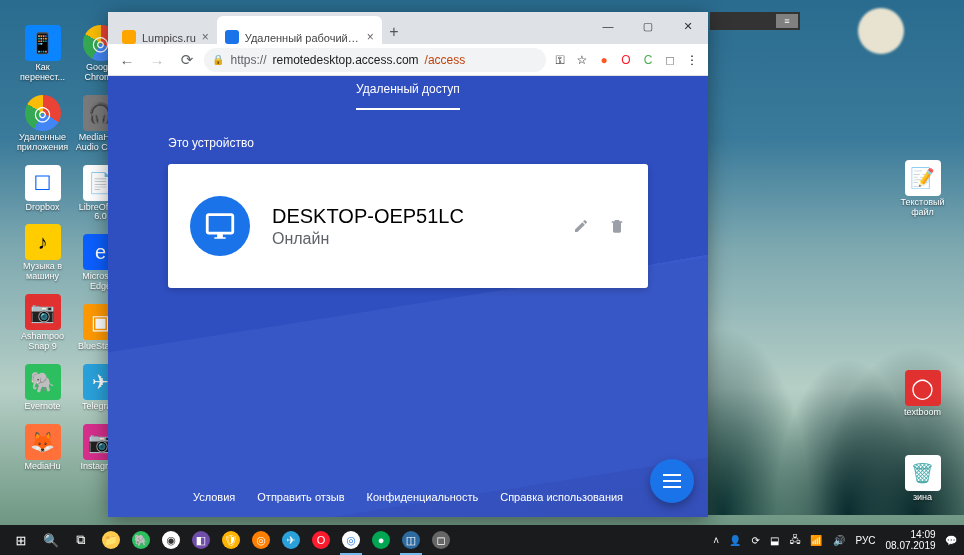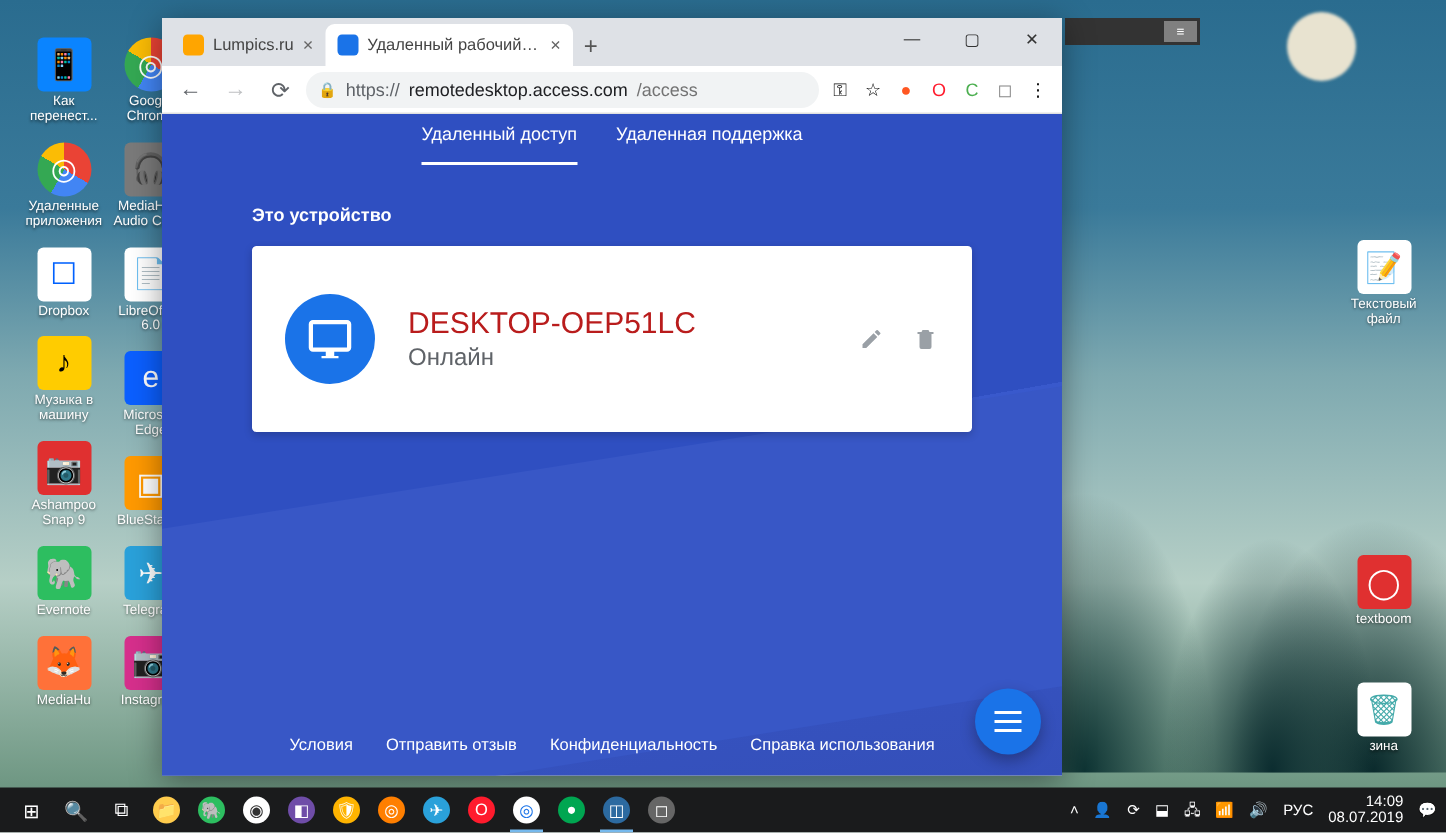--- a/index.html
+++ b/index.html
@@ -20,21 +20,21 @@
 
 .dicon-col { position:absolute; top:25px; width:55px; }
 .col1 { left:15px; } .col2 { left:73px; } .colR { right:14px; top:160px; } .colR2 { right:14px; top:370px; } .colR3 { right:14px; top:455px; }
 .dicon { width:55px; margin-bottom:12px; cursor:pointer; text-align:center; }
 .dicon .ibox { width:36px; height:36px; margin:0 auto 2px; display:flex; align-items:center; justify-content:center; border-radius:4px; font-size:20px; color:#fff; }
 .dicon .ilabel { color:#fff; font-size:9px; line-height:1.1; text-shadow:0 1px 2px rgba(0,0,0,0.6); word-wrap:break-word; }
 
 
 .browser { position:absolute; left:108px; top:12px; width:600px; height:505px; background:#fff; box-shadow:0 4px 20px rgba(0,0,0,0.4); display:flex; flex-direction:column; }
 .tabs { height:32px; background:#dee1e6; display:flex; align-items:flex-end; padding-left:6px; }
-.tab { height:28px; display:flex; align-items:center; padding:0 8px; font-size:11px; color:#444; gap:6px; cursor:pointer; border-radius:6px 6px 0 0; max-width:165px; }
+.tab { height:28px; display:flex; align-items:flex-end; padding:0 8px; font-size:11px; color:#444; gap:6px; cursor:pointer; border-radius:6px 6px 0 0; max-width:165px; }
 .tab.active { background:#fff; }
 .tab .favicon { width:14px; height:14px; border-radius:3px; flex-shrink:0; }
 .tab .ttitle { overflow:hidden; text-overflow:ellipsis; white-space:nowrap; flex:1; }
 .tab .tclose { font-size:12px; color:#666; cursor:pointer; }
 .newtab { width:24px; height:24px; display:flex; align-items:center; justify-content:center; color:#555; font-size:16px; cursor:pointer; }
 .wctrls { position:absolute; right:0; top:0; display:flex; }
 .wbtn { width:40px; height:28px; display:flex; align-items:center; justify-content:center; font-size:11px; color:#333; cursor:pointer; }
 .addrbar { height:32px; background:#fff; border-bottom:1px solid #e0e0e0; display:flex; align-items:center; padding:0 6px; gap:4px; }
 .navbtn { width:26px; height:26px; display:flex; align-items:center; justify-content:center; color:#5f6368; cursor:pointer; font-size:15px; border-radius:50%; }
 .urlbox { flex:1; display:flex; align-items:center; gap:6px; padding:0 8px; height:24px; background:#f1f3f4; border-radius:12px; font-size:12px; color:#202124; }
@@ -48,26 +48,26 @@
 .appbar { height:44px; display:flex; align-items:center; padding:0 18px; }
 .apptitle { color:#fff; font-size:15px; font-weight:400; flex:1; }
 .apptitle b{ font-weight:300; font-family:"Product Sans",Arial; }
 .appicons { display:flex; gap:14px; align-items:center; }
 .apps-grid { display:grid; grid-template-columns:repeat(3,4px); grid-template-rows:repeat(3,4px); gap:2px; cursor:pointer; }
 .apps-grid i { background:#fff; width:4px; height:4px; }
 .avatar { width:26px; height:26px; border-radius:50%; background:#a142f4; color:#fff; display:flex; align-items:center; justify-content:center; font-size:13px; cursor:pointer; }
 .tabrow { display:flex; justify-content:center; gap:26px; height:34px; }
 .ptab { color:#fff; font-size:12px; padding:6px 0; cursor:pointer; border-bottom:2px solid transparent; }
 .ptab.sel { border-bottom-color:#fff; font-weight:500; }
-.section-label { color:#fff; font-size:12px; font-weight:700; padding:26px 60px 14px; position:relative; z-index:2; }
+.section-label { color:#fff; font-size:12px; font-weight:400; padding:26px 60px 14px; position:relative; z-index:2; }
 .card { background:#fff; margin:0 60px; height:124px; border-radius:3px; box-shadow:0 2px 6px rgba(0,0,0,0.2); display:flex; align-items:center; padding:0 22px; gap:22px; position:relative; z-index:2; }
 .cicon { width:60px; height:60px; border-radius:50%; background:#1a73e8; display:flex; align-items:center; justify-content:center; }
 .cicon svg { width:34px; height:34px; fill:#fff; }
 .cinfo { flex:1; }
-.cname { font-size:20px; color:#b91c1c; }
+.cname { font-size:20px; color:#000000; }
 .cstatus { font-size:16px; color:#5f6368; margin-top:2px; }
 .cact { display:flex; gap:18px; }
 .cact span { width:18px; height:18px; cursor:pointer; color:#999; display:flex; align-items:center; justify-content:center; }
 .footer { position:absolute; bottom:14px; left:0; right:0; display:flex; justify-content:center; gap:22px; z-index:2; }
 .footer a { color:#fff; font-size:11px; cursor:pointer; font-weight:500; }
 .fab { position:absolute; right:14px; bottom:14px; width:44px; height:44px; border-radius:50%; background:#1a73e8; box-shadow:0 4px 10px rgba(0,0,0,0.3); display:flex; align-items:center; justify-content:center; cursor:pointer; z-index:3; }
 .fab i { display:block; width:18px; height:2px; background:#fff; position:relative; }
 .fab i::before, .fab i::after { content:""; position:absolute; left:0; width:18px; height:2px; background:#fff; }
 .fab i::before{top:-6px;} .fab i::after{top:6px;}
 
@@ -202,37 +202,36 @@
       </div>
     </div>
     <div class="addrbar">
       <div class="navbtn">←</div>
       <div class="navbtn" style="opacity:.4">→</div>
       <div class="navbtn">⟳</div>
       <div class="urlbox">
         <span class="lock">🔒</span>
         <span style="color:#5f6368">https://</span>
           <span>remotedesktop.access.com</span>
-          <span style="color:#737373">/access</span>
+          <span style="color:#c2410c">/access</span>
       </div>
       <div class="ext">
         <span>⚿</span>
         <span>☆</span>
         <span style="color:#ff5722">●</span>
         <span style="color:#ff1b2d">O</span>
         <span style="color:#4caf50">C</span>
         <span style="color:#888">◻</span>
         <span>⋮</span>
       </div>
     </div>
 
     <div class="page">
       <div class="tabrow" id="ptabs">
           <div class="ptab sel">Удаленный доступ</div>
-          <div class="ptab">Удаленная поддержка</div>
         </div>
       <div class="section-label">Это устройство</div>
       <div class="card">
         <div class="cicon">
           <svg viewBox="0 0 24 24">
               <path d="M20 3H4c-1.1 0-2 .9-2 2v11c0 1.1.9 2 2 2h6v2H8v1h8v-1h-2v-2h6c1.1 0 2-.9 2-2V5c0-1.1-.9-2-2-2zm0 13H4V5h16v11z"></path>
             </svg>
         </div>
         <div class="cinfo">
           <div class="cname">DESKTOP-OEP51LC</div>

